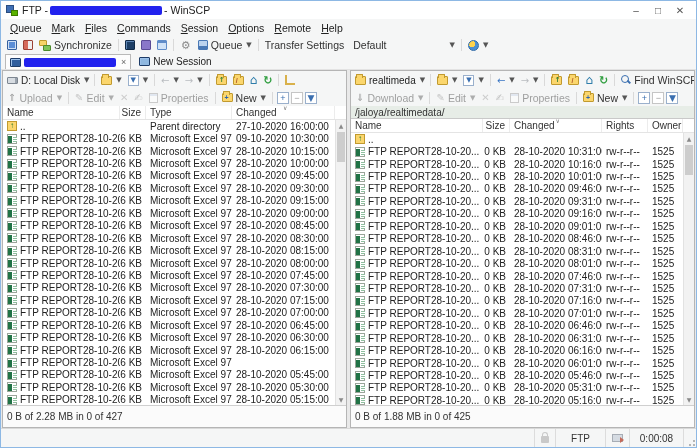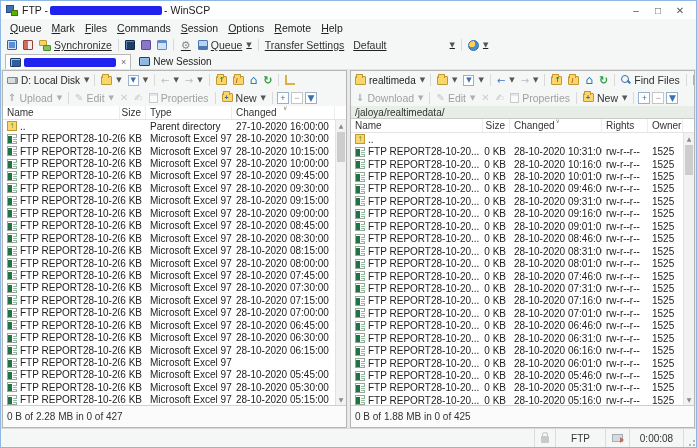--- a/index.html
+++ b/index.html
@@ -19,21 +19,21 @@
   .redact{display:inline-block;height:9px;background:#2222ee;border-radius:2px;}
   .redact.t{width:112px;}
   .redact.tab{width:92px;}
   .wincontrols{margin-left:auto;display:flex;}
   .wc{width:22px;height:14px;display:flex;align-items:center;justify-content:center;color:#555;font-size:10px;cursor:default;}
   
   .menubar{height:17px;background:#f5f6f6;display:flex;align-items:center;padding:0 4px;flex:none;font-size:10.5px;}
   .mi{display:inline-block;padding:1px 5px;color:#222;}
   .mi::first-letter{text-decoration:underline;}
   
-  .toolbar{height:18px;background:#f5f6f6;display:flex;align-items:center;padding:0 3px;flex:none;white-space:nowrap;text-decoration:underline;}
+  .toolbar{height:18px;background:#f5f6f6;display:flex;align-items:center;padding:0 3px;flex:none;white-space:nowrap;}
   .tsep{width:1px;height:12px;background:#d9d9d9;margin:0 3px;flex:none;}
   .tbtn{display:flex;align-items:center;gap:3px;padding:1px 3px;border-radius:2px;color:#333;font-size:10.5px;}
   .ico{width:12px;height:12px;display:inline-flex;align-items:center;justify-content:center;flex:none;font-size:10px;line-height:1;}
   .sq{display:inline-block;width:10px;height:10px;border-radius:1px;}
   .grid-ico{background:linear-gradient(#5b8ed6,#5b8ed6);border:1px solid #36619f;box-shadow:inset 0 0 0 1px #cfe0f5;}
   .expl-ico{background:linear-gradient(90deg,#d66a5b 50%,#eee 50%);border:1px solid #9a4034;}
   .sync-ico{position:relative;width:12px;height:11px;}
   .sync-ico i{position:absolute;width:8px;height:6px;border-radius:1px;}
   .sync-ico .f1{left:0;top:0;background:#f7d46a;border:1px solid #bf9a2e;}
   .sync-ico .f2{right:0;bottom:0;background:#7dc35a;border:1px solid #4c8a2c;}
@@ -326,21 +326,21 @@
     <span class="cell c-changed">27-10-2020 16:00:00</span>
   </div>
 
   <div class="row">
     <span class="cell c-name">
                 <span class="fi excel"></span>
                 <span>FTP REPORT28-10-20...</span>
               </span>
     <span class="cell c-size r">6 KB</span>
     <span class="cell c-type">Microsoft Excel 97...</span>
-    <span class="cell c-changed">28-10-2020 10:30:00</span>
+    <span class="cell c-changed">09-10-2020 10:30:00</span>
   </div>
 
   <div class="row">
     <span class="cell c-name">
                 <span class="fi excel"></span>
                 <span>FTP REPORT28-10-20...</span>
               </span>
     <span class="cell c-size r">6 KB</span>
     <span class="cell c-type">Microsoft Excel 97...</span>
     <span class="cell c-changed">28-10-2020 10:15:00</span>
@@ -594,21 +594,21 @@
           </span>
         <span class="tbtn">
             <span class="home glyph">⌂</span>
           </span>
         <span class="tbtn">
             <span class="refresh glyph">↻</span>
           </span>
         <span class="tsep"></span>
         <span class="tbtn find">
             <span class="mag"></span>
-            <span>Find Files</span>
+            <span>Find WinSCP</span>
           </span>
         <span class="tsep"></span>
         <span class="tbtn">
             <span class="tree-ico"></span>
           </span>
       </div>
       <div class="ptool ptool2">
         <span class="tbtn dis">
             <span class="arrow glyph">⇓</span>
             <span>Download</span>

